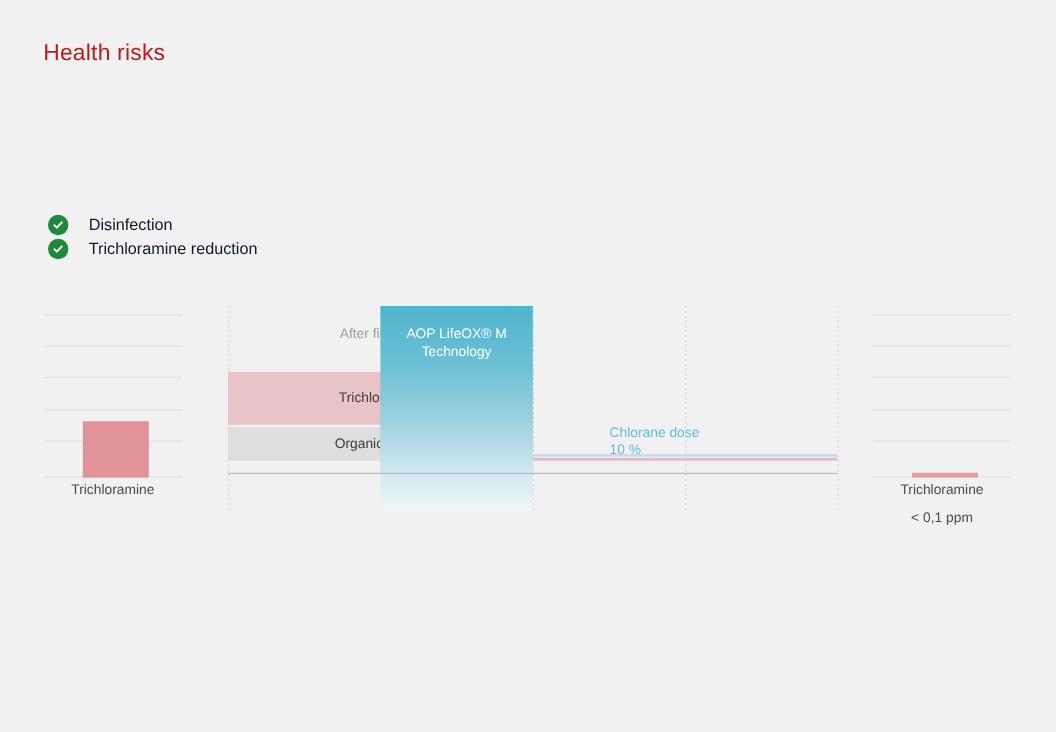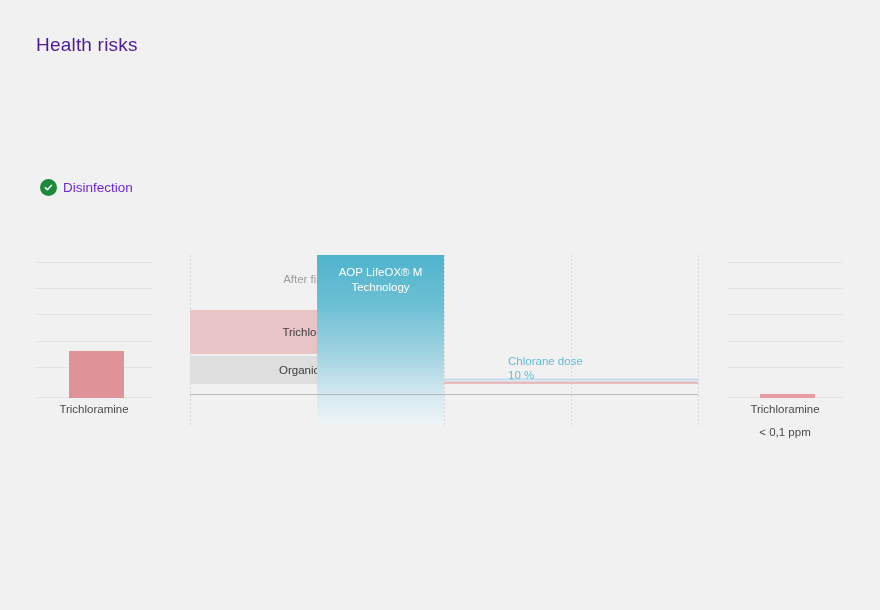--- a/index.html
+++ b/index.html
@@ -8,34 +8,34 @@
     background:#f2f1f1;
     font-family:"Liberation Sans", sans-serif;
     overflow:hidden;
     position:relative;
   }
   #stage{position:absolute;inset:0;}
 
   
   .title{
     position:absolute;left:36px;top:34px;
-    font-size:19px;color:#4c1d95;letter-spacing:.2px;
+    font-size:19px;color:#b91c1c;letter-spacing:.2px;
   }
 
   
   .benefits{position:absolute;left:40px;top:177px;}
   .benefit{display:flex;align-items:center;height:20px;margin-bottom:.5px;}
   .check{
     width:17px;height:17px;border-radius:50%;
     background:#1d8a3b;display:flex;align-items:center;justify-content:center;
     flex:0 0 auto;
   }
   .check svg{display:block;}
   .benefit .lbl{
-    margin-left:6px;font-size:13.5px;color:#6d28d9;white-space:nowrap;
+    margin-left:17px;font-size:13.5px;color:#0f172a;white-space:nowrap;
   }
 
   
   .chart{position:absolute;left:0;top:0;width:880px;height:610px;}
 
   .panel{position:absolute;}
 
   
   .grid{position:absolute;left:0;width:100%;height:1px;background:#e3e2e2;}
 
@@ -80,21 +80,21 @@
     position:absolute;left:0;top:18px;width:254px;text-align:center;
     font-size:11.5px;color:#9d9d9d;
   }
 
   
   #aop{
     position:absolute;left:127px;top:0;width:127px;height:170px;
     background:linear-gradient(to bottom,#4fb4cd 0%,#6dc0d4 30%,#a8d6e2 62%,#d9ebf1 85%,#eef5f7 100%);
   }
   #aopLabel{
-    position:absolute;left:127px;top:10px;width:127px;text-align:center;
+    position:absolute;left:127px;top:17px;width:127px;text-align:center;
     font-size:11.5px;color:#ffffff;line-height:15px;pointer-events:none;
   }
 
   
   #wedges{position:absolute;left:0;top:0;width:510px;height:170px;}
 
   
   .dose{
     position:absolute;text-align:left;font-size:11.5px;color:#62bcd9;
     line-height:14px;white-space:nowrap;
@@ -113,20 +113,28 @@
 
     <div class="benefit">
       <span class="check">
         <svg width="11" height="11" viewBox="0 0 12 12">
             <path d="M2.6 6.2 L4.8 8.4 L9.3 3.6" fill="none" stroke="#ffffff" stroke-width="1.7" stroke-linecap="round" stroke-linejoin="round"></path>
           </svg>
       </span>
       <span class="lbl">Disinfection</span>
     </div>
 
+    <div class="benefit">
+      <span class="check">
+        <svg width="11" height="11" viewBox="0 0 12 12">
+            <path d="M2.6 6.2 L4.8 8.4 L9.3 3.6" fill="none" stroke="#ffffff" stroke-width="1.7" stroke-linecap="round" stroke-linejoin="round"></path>
+          </svg>
+      </span>
+      <span class="lbl">Trichloramine reduction</span>
+    </div>
 
 
   </div>
 
   <div class="chart">
 
     <div class="panel" id="leftPanel">
       <div class="grid" style="top:4px"></div>
       <div class="grid" style="top:30px"></div>
       <div class="grid" style="top:56px"></div>

